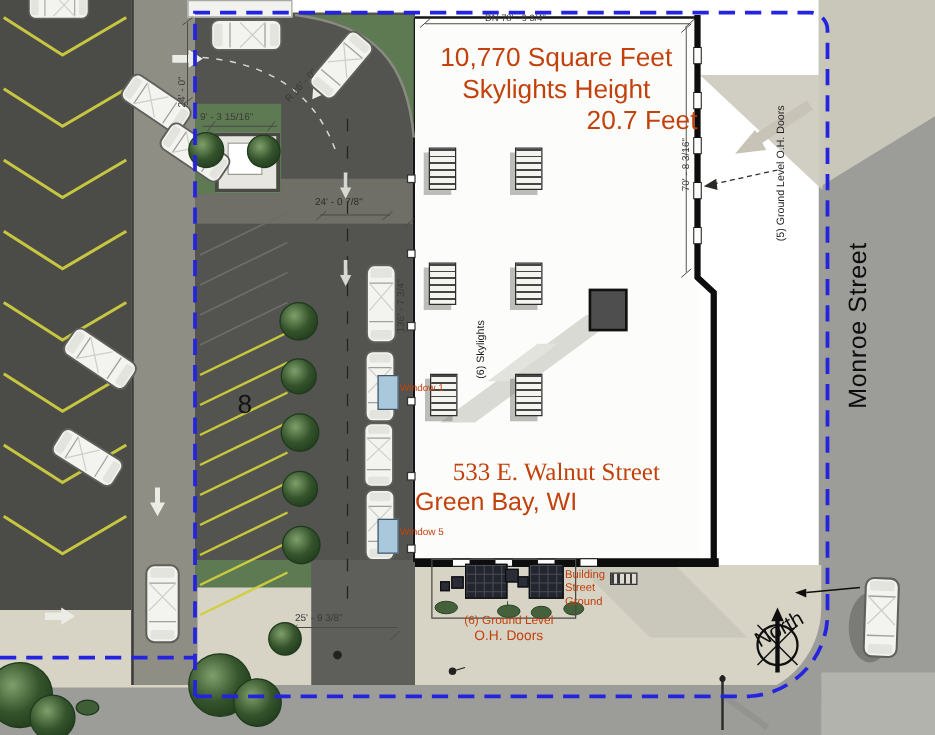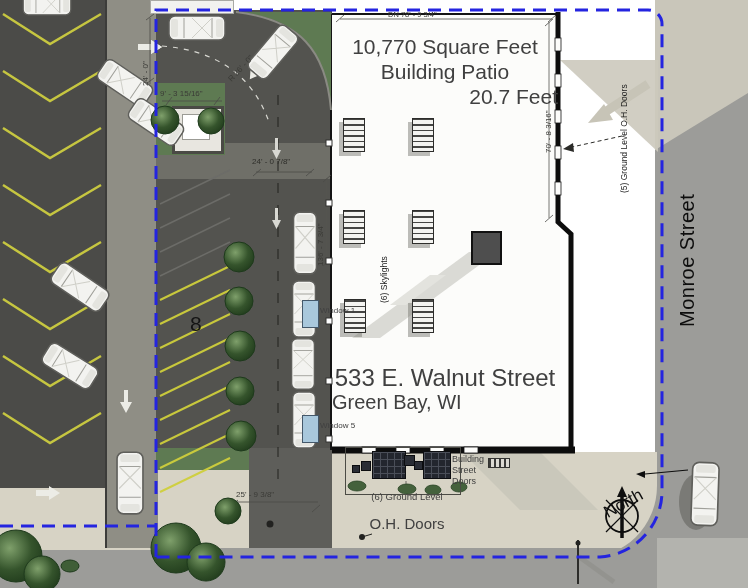--- a/index.html
+++ b/index.html
@@ -1,19 +1,19 @@
 <!DOCTYPE html>
 <html><head>
 <meta charset="utf-8">
 <style>
   html,body{margin:0;padding:0;background:#ffffff;}
   #canvas{position:relative;width:748px;height:588px;overflow:hidden;background:#ffffff;
           font-family:"Liberation Sans", sans-serif;}
   .abs{position:absolute;}
-  .lbl{position:absolute;white-space:nowrap;color:#404040;line-height:1.1;}
+  .lbl{position:absolute;white-space:nowrap;color:#c2410c;line-height:1.1;}
   .dim{color:#3b3b37;}
   .vlabel{position:absolute;white-space:nowrap;transform-origin:0 0;transform:rotate(-90deg);color:#3b3b37;}
   .skylight{position:absolute;width:20px;height:32px;border:1px solid #2d2d2b;
             background:repeating-linear-gradient(180deg,#454543 0 1.5px,#f4f4f1 1.5px 5.5px);
             box-shadow:-4px 4px 0 rgba(110,110,104,.45);}
   .window-marker{position:absolute;width:15px;height:26px;background:#a9c8dc;border:1px solid #44586a;}
   .ptable{position:absolute;background:#23262e;border:1px solid #0c0d10;
           background-image:linear-gradient(#4a4e58 1px, transparent 1px),linear-gradient(90deg,#4a4e58 1px, transparent 1px);
           background-size:7px 7px;}
   .psquare{position:absolute;background:#2a2d35;border:1px solid #0c0d10;}
@@ -257,44 +257,44 @@
   <div class="ptable" style="left:372px;top:451px;width:32px;height:26px;"></div>
   <div class="ptable" style="left:423px;top:451px;width:26px;height:26px;"></div>
   <div class="psquare" style="left:361px;top:461px;width:8px;height:8px;"></div>
   <div class="psquare" style="left:404px;top:455px;width:9px;height:9px;"></div>
   <div class="psquare" style="left:414px;top:461px;width:7px;height:7px;"></div>
   <div class="psquare" style="left:352px;top:465px;width:6px;height:6px;"></div>
   <div class="abs" style="left:488px;top:458px;width:20px;height:8px;border:1px solid #333331;
               background:repeating-linear-gradient(90deg,#3a3a38 0 2px,#dddbd4 2px 5px);"></div>
 
   <div class="lbl" style="left:332px;top:34px;width:226px;text-align:center;font-size:21px;line-height:25px;">10,770 Square Feet</div>
-  <div class="lbl" style="left:332px;top:59px;width:226px;text-align:center;font-size:21px;line-height:25px;">Building Patio</div>
+  <div class="lbl" style="left:332px;top:59px;width:226px;text-align:center;font-size:21px;line-height:25px;">Skylights Height</div>
   <div class="lbl" style="left:332px;top:84px;width:226px;text-align:right;font-size:21px;line-height:25px;">20.7 Feet</div>
 
-  <div class="lbl" style="left:332px;top:366px;width:226px;text-align:center;font-size:24px;line-height:24px;">533 E. Walnut Street</div>
+  <div class="lbl" style="left:332px;top:366px;width:226px;text-align:center;font-size:20px;line-height:24px;font-family:Liberation Serif, serif;">533 E. Walnut Street</div>
   <div class="lbl" style="left:332px;top:390px;width:226px;font-size:20px;line-height:24px;">Green Bay, WI</div>
 
   <div class="lbl dim" style="left:388px;top:11px;font-size:7.5px;">DN 78' - 9 3/4"</div>
   <div class="vlabel" style="left:141px;top:86px;font-size:8px;">24' - 0"</div>
   <div class="lbl dim" style="left:227px;top:78px;font-size:8px;transform:rotate(-47deg);transform-origin:0 0;">R 26' - 0"</div>
   <div class="lbl dim" style="left:160px;top:90px;font-size:8px;">9' - 3 15/16"</div>
   <div class="lbl dim" style="left:252px;top:158px;font-size:8px;color:#2e2e2a;">24' - 0 7/8"</div>
   <div class="vlabel" style="left:316px;top:266px;font-size:8px;">136' - 7 3/4"</div>
   <div class="lbl dim" style="left:236px;top:491px;font-size:8px;">25' - 9 3/8"</div>
   <div class="vlabel" style="left:544px;top:153px;font-size:8px;">70' - 8 3/16"</div>
 
   <div class="vlabel" style="left:379px;top:303px;font-size:8.5px;color:#1c1c1c;">(6) Skylights</div>
   <div class="lbl" style="left:320px;top:307px;font-size:8px;">Window 1</div>
   <div class="lbl" style="left:320px;top:422px;font-size:8px;">Window 5</div>
 
   <div class="vlabel" style="left:619px;top:193px;font-size:8.5px;color:#1c1c1c;">(5) Ground Level O.H. Doors</div>
   <div class="lbl" style="left:352px;top:492px;width:110px;text-align:center;font-size:9.5px;">(6) Ground Level</div>
-  <div class="lbl" style="left:352px;top:516px;width:110px;text-align:center;font-size:15px;">O.H. Doors</div>
+  <div class="lbl" style="left:352px;top:503px;width:110px;text-align:center;font-size:11px;">O.H. Doors</div>
 
   <div class="lbl" style="left:452px;top:455px;font-size:9px;">Building</div>
   <div class="lbl" style="left:452px;top:466px;font-size:9px;">Street</div>
-  <div class="lbl" style="left:452px;top:477px;font-size:9px;">Doors</div>
+  <div class="lbl" style="left:452px;top:477px;font-size:9px;">Ground</div>
 
   <div class="vlabel" style="left:676px;top:327px;font-size:20px;letter-spacing:0.5px;color:#0d0d0d;">Monroe Street</div>
   <div class="lbl" style="left:601px;top:506px;font-size:17px;transform:rotate(-29deg);transform-origin:0 0;color:#0e0e0e;">North</div>
   <div class="lbl" style="left:190px;top:312px;font-size:21px;color:#141414;">8</div>
 
 </div>
 
 </body></html>

